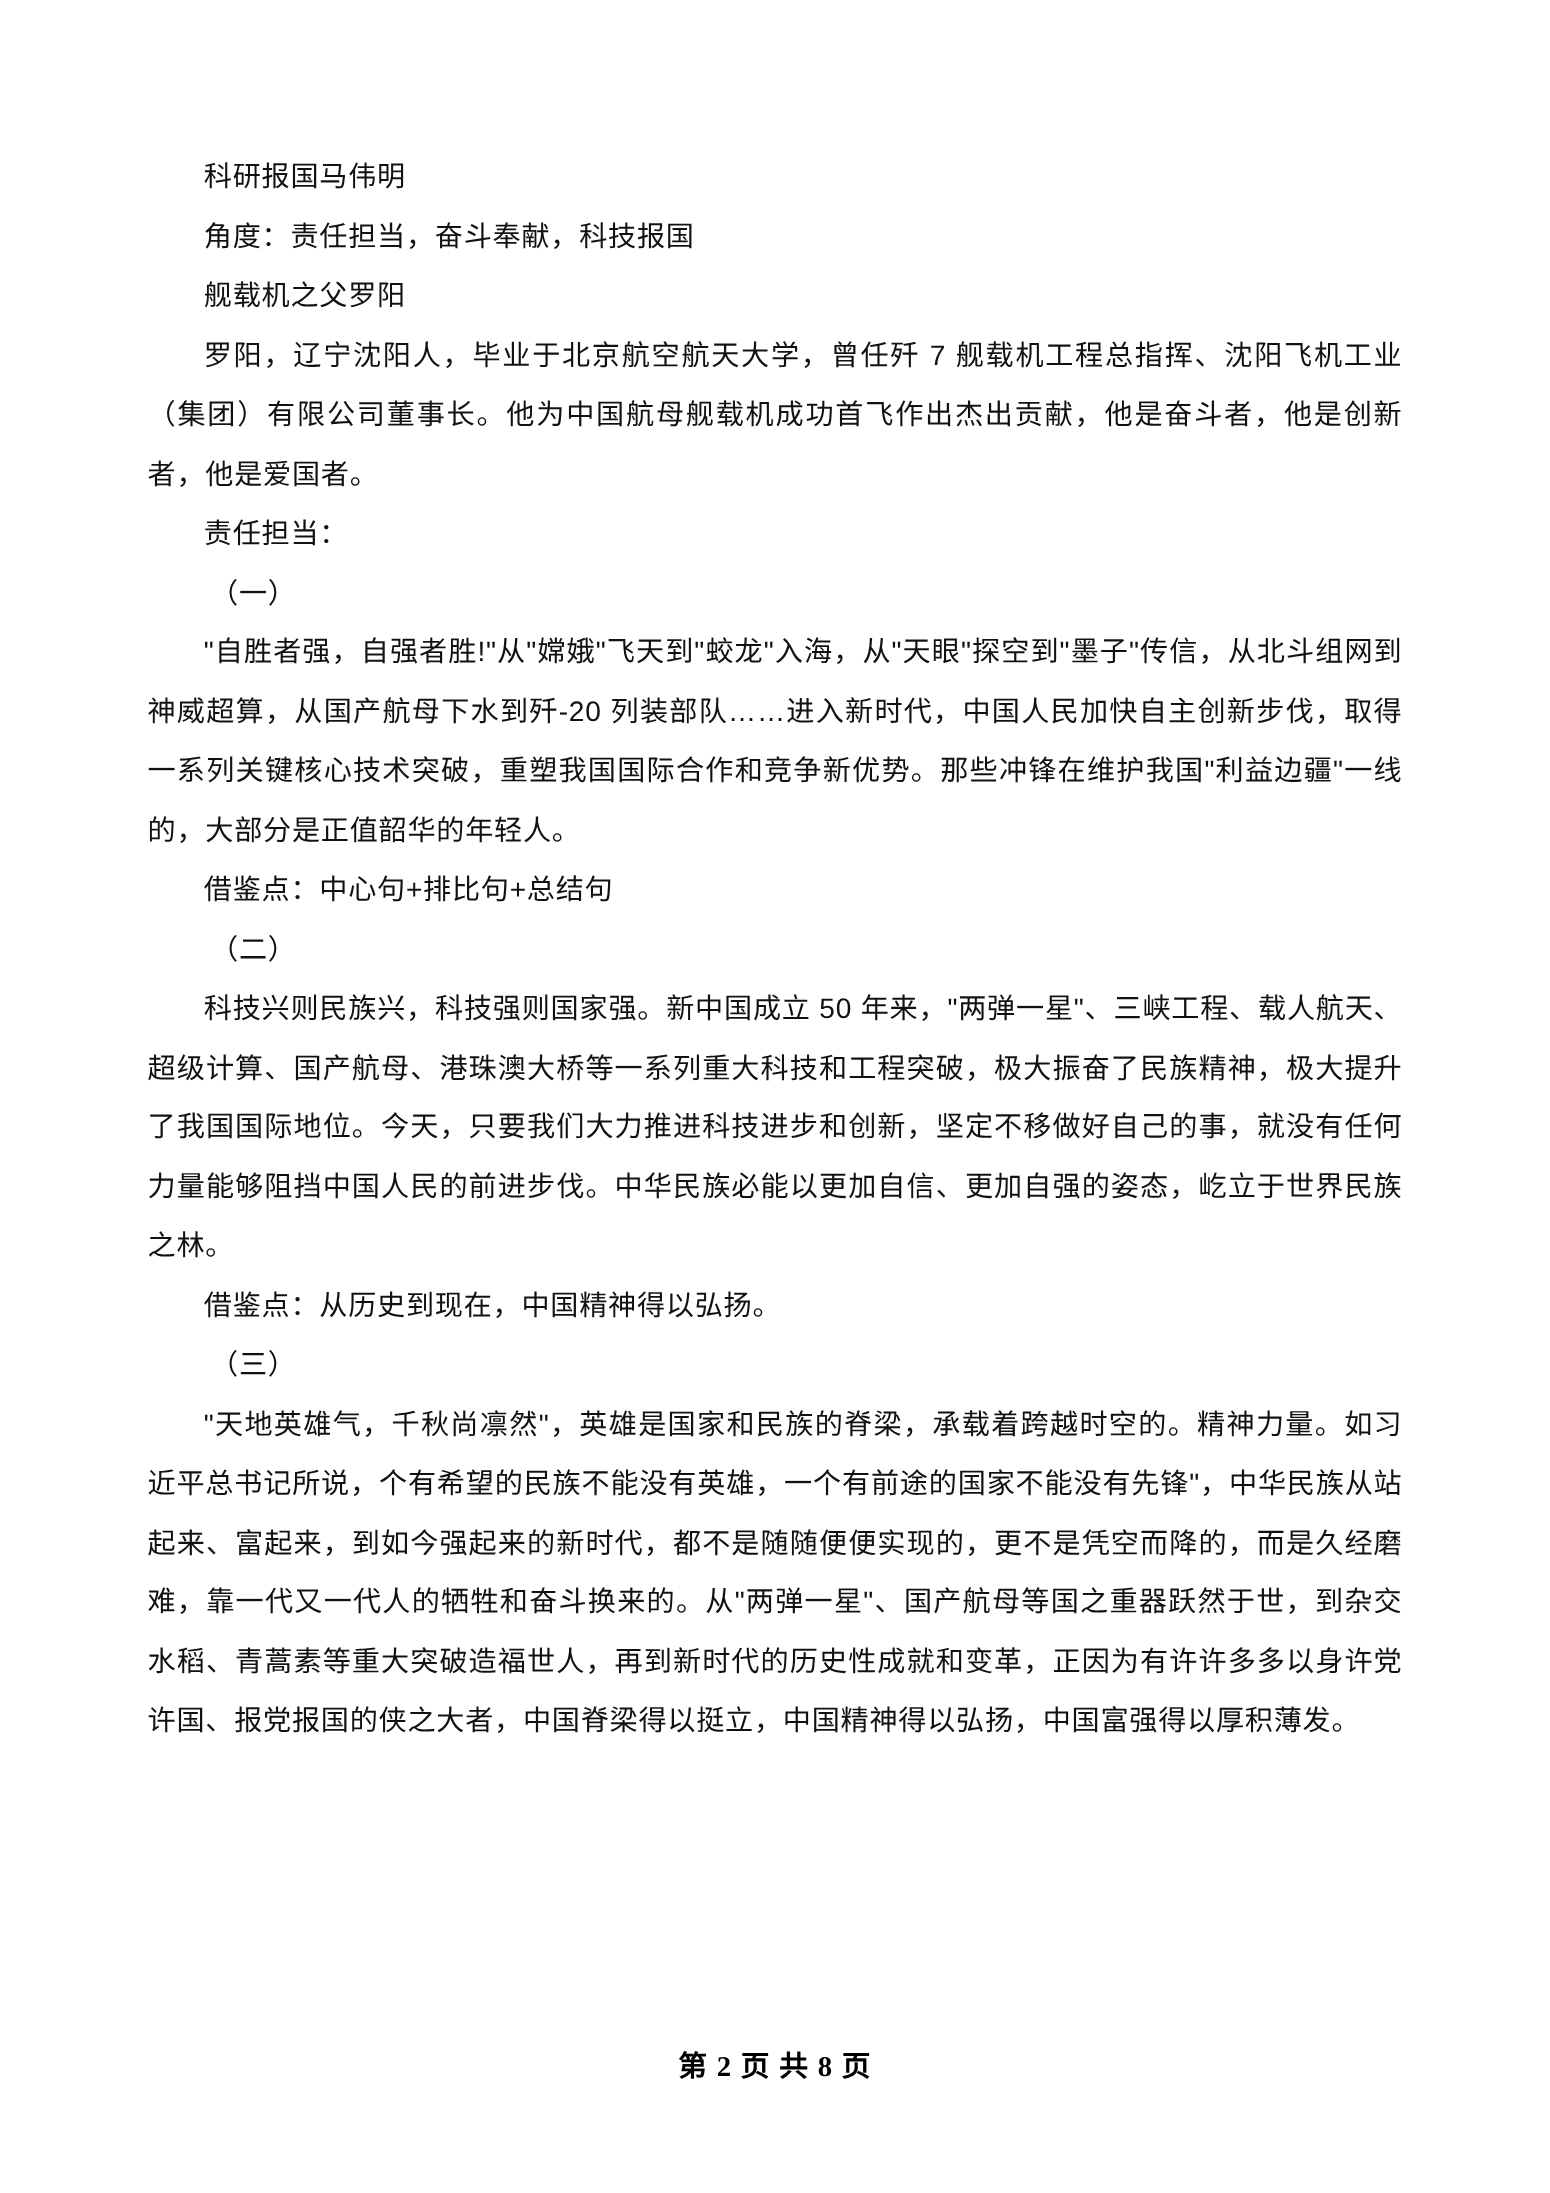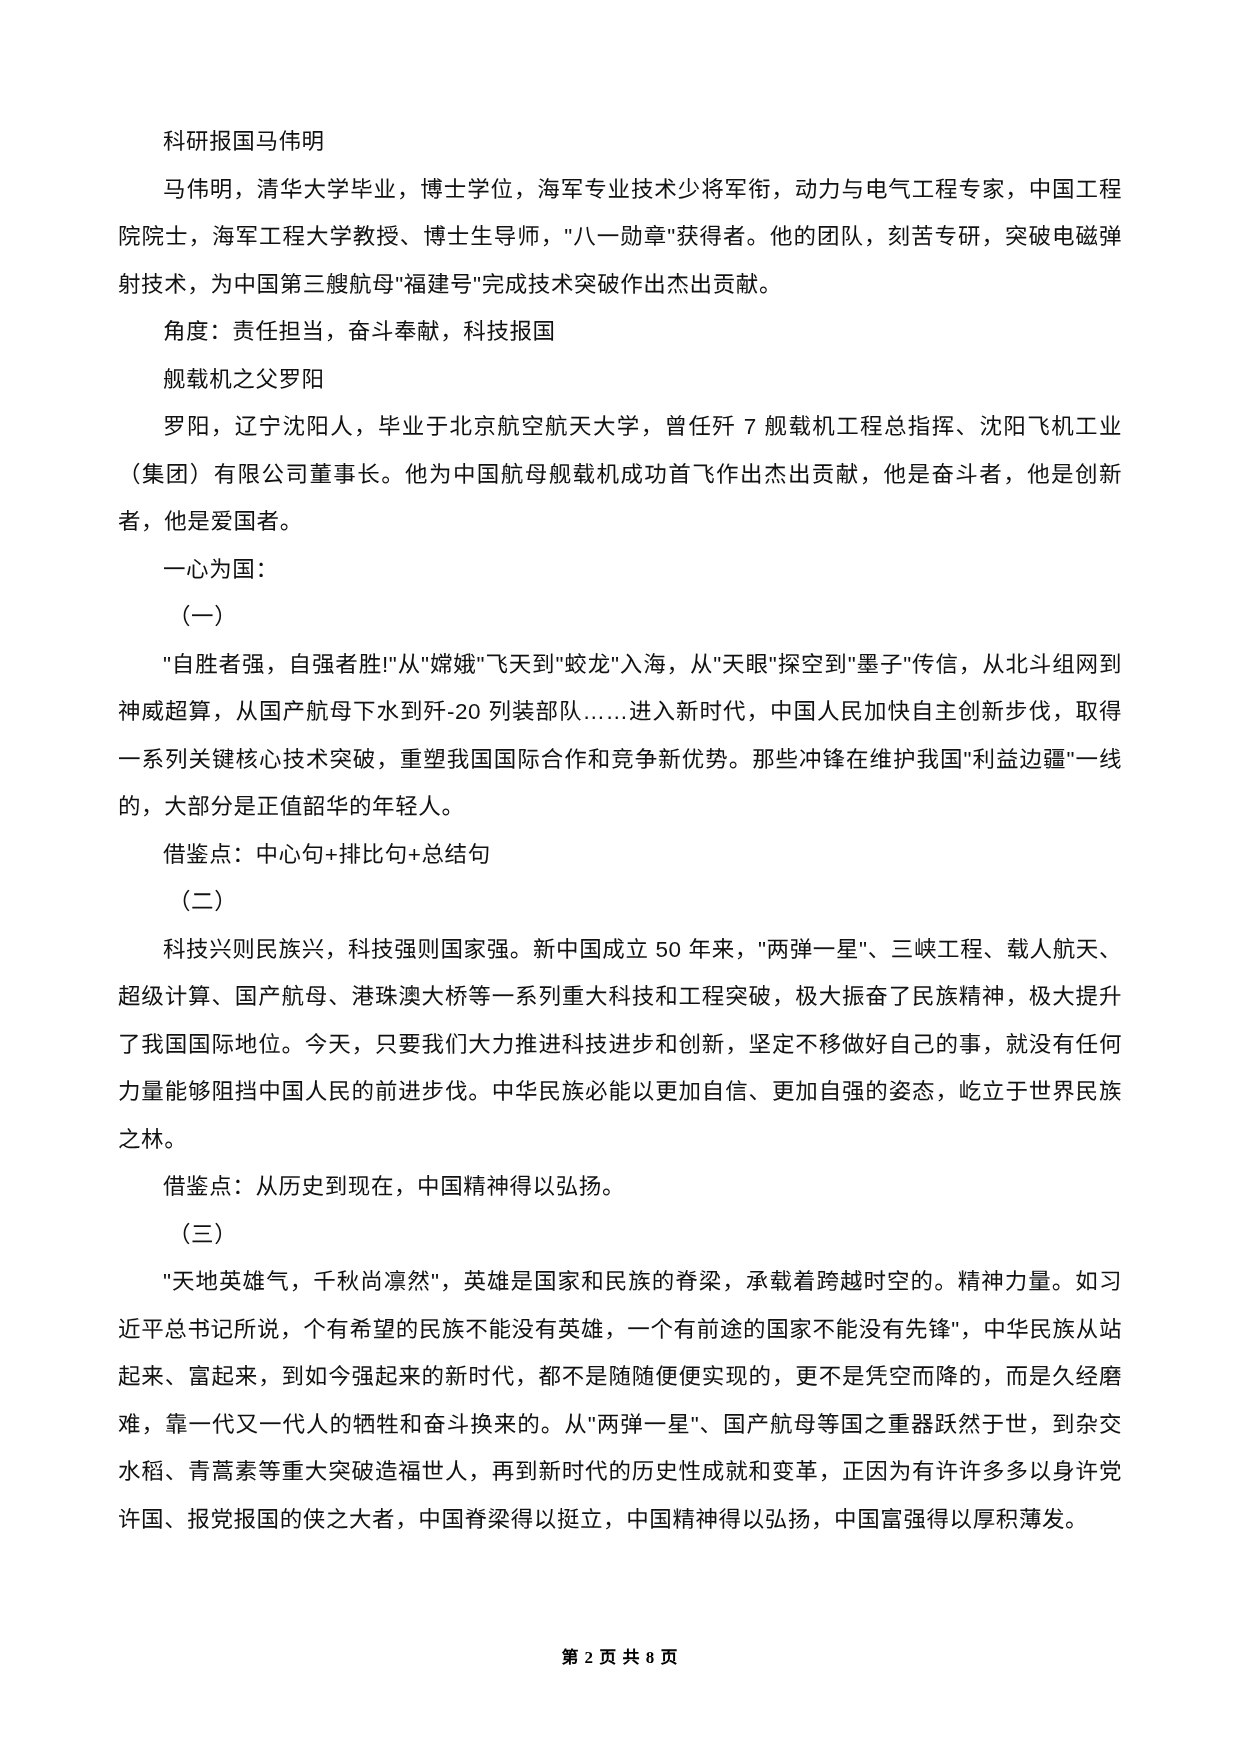--- a/index.html
+++ b/index.html
@@ -41,46 +41,45 @@
   }
   .indent-sub {
     text-indent: 50px;
   }
   .footer {
     position: absolute;
     left: 0;
     right: 0;
     bottom: 86px;
     text-align: center;
-    font-size: 17px;
+    font-size: 23px;
     font-weight: bold;
     letter-spacing: 1px;
     color: #000000;
     font-family: "Liberation Serif", "DejaVu Serif", serif;
   }
 </style>
 </head>
 <body>
 
 <div class="page">
 
   <div class="content">
 
     <p class="para indent-1">科研报国马伟明</p>
 
-    <p class="para indent-1">马伟明，清华大学毕业，博士学位，海军专业技术少将军衔，动力与电气工程专家，中国工程院院士，海军工程大学教授、博士生导师，"八一勋章"获得者。他的团队，刻苦专研，突破电磁弹射技术，为中国第三艘航母"福建号"完成技术突破作出杰出贡献。</p>
 
     <p class="para indent-1">角度：责任担当，奋斗奉献，科技报国</p>
 
     <p class="para indent-1">舰载机之父罗阳</p>
 
     <p class="para indent-1">罗阳，辽宁沈阳人，毕业于北京航空航天大学，曾任歼 7 舰载机工程总指挥、沈阳飞机工业（集团）有限公司董事长。他为中国航母舰载机成功首飞作出杰出贡献，他是奋斗者，他是创新者，他是爱国者。</p>
 
 
-    <p class="para indent-1">一心为国：</p>
+    <p class="para indent-1">责任担当：</p>
 
     <p class="para indent-sub">（一）</p>
 
     <p class="para indent-1">"自胜者强，自强者胜!"从"嫦娥"飞天到"蛟龙"入海，从"天眼"探空到"墨子"传信，从北斗组网到神威超算，从国产航母下水到歼-20 列装部队……进入新时代，中国人民加快自主创新步伐，取得一系列关键核心技术突破，重塑我国国际合作和竞争新优势。那些冲锋在维护我国"利益边疆"一线的，大部分是正值韶华的年轻人。</p>
 
     <p class="para indent-1">借鉴点：中心句+排比句+总结句</p>
 
     <p class="para indent-sub">（二）</p>
 
     <p class="para indent-1">科技兴则民族兴，科技强则国家强。新中国成立 50 年来，"两弹一星"、三峡工程、载人航天、超级计算、国产航母、港珠澳大桥等一系列重大科技和工程突破，极大振奋了民族精神，极大提升了我国国际地位。今天，只要我们大力推进科技进步和创新，坚定不移做好自己的事，就没有任何力量能够阻挡中国人民的前进步伐。中华民族必能以更加自信、更加自强的姿态，屹立于世界民族之林。</p>

